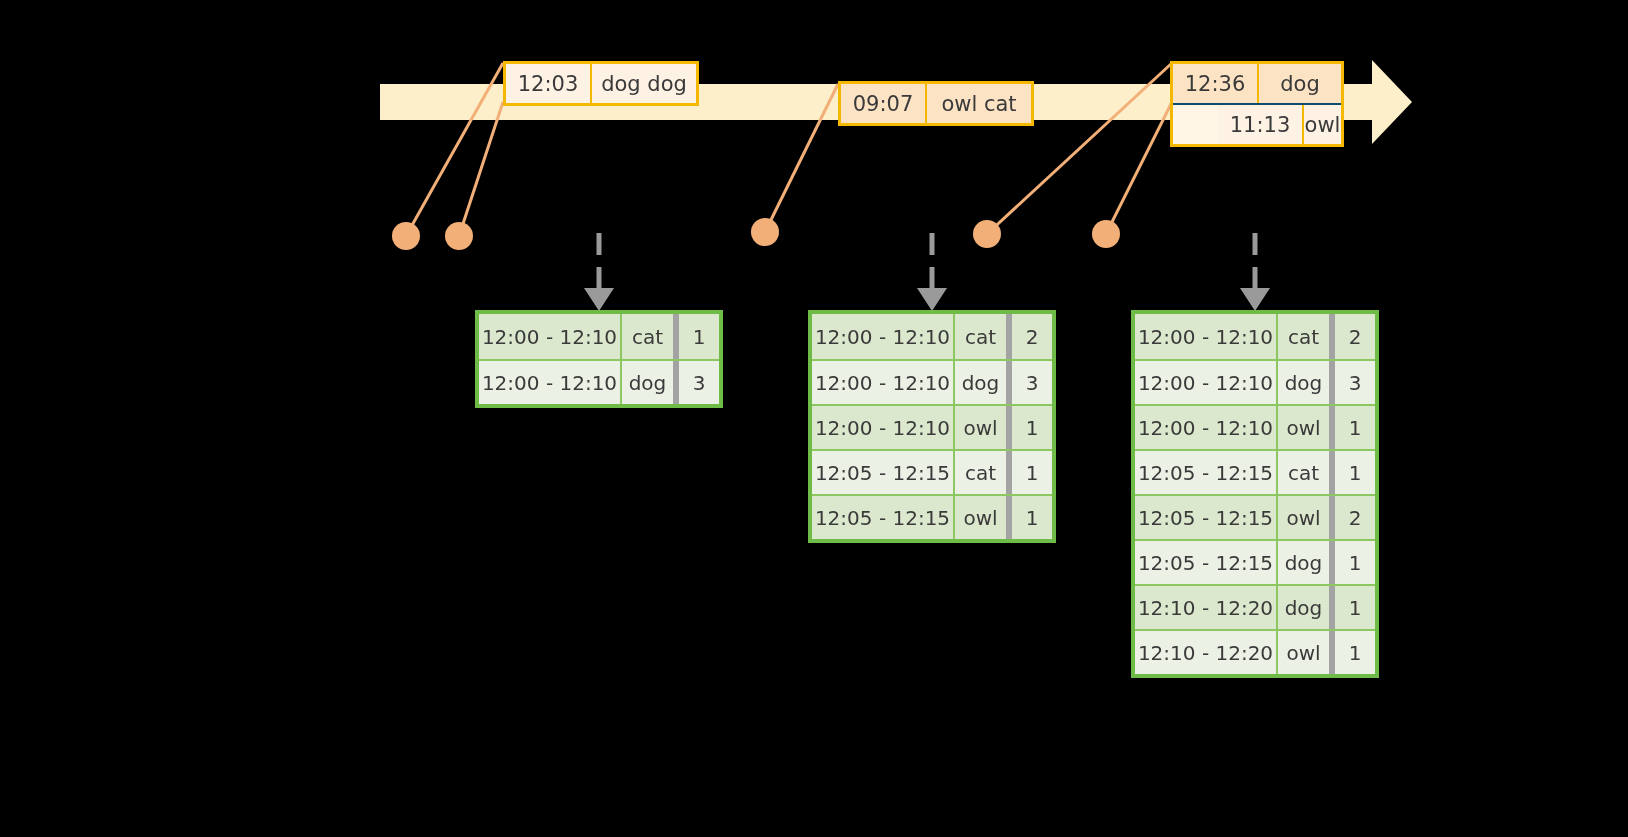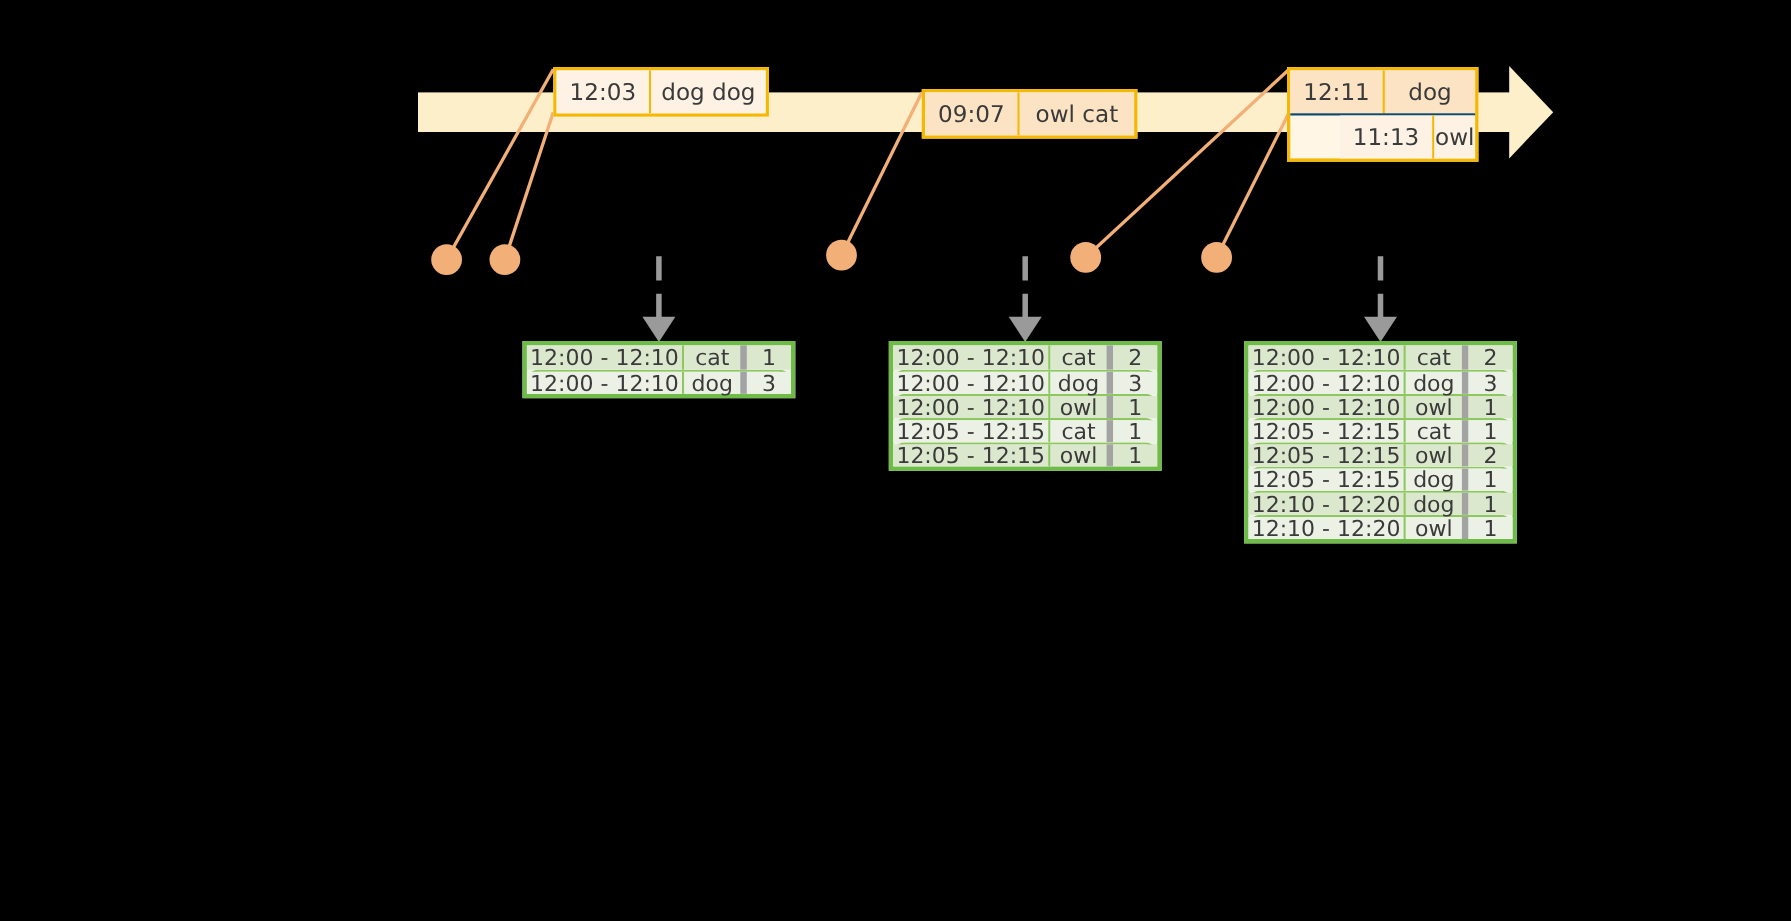--- a/index.html
+++ b/index.html
@@ -69,23 +69,22 @@
   
   .result-table {
     position: absolute;
     border: 4px solid #6FBB47;
     box-sizing: border-box;
     background: #EDF3E6;
   }
   .tbl-row {
     display: flex;
     flex-direction: row;
-    height: 22px;
-    box-sizing: border-box;
-    border-radius: 15px;
+    height: 45px;
+    box-sizing: border-box;
   }
   .tbl-row.band-a .tc { background: #DCE8CD; }
   .tbl-row.band-b .tc { background: #ECF1E6; }
   .tbl-row.sep { border-top: 4px solid #6FBB47; }
   .tbl-row.thin + .tbl-row.thin { border-top: 2px solid #8CC85F; }
   .tc {
     display: flex;
     align-items: center;
     justify-content: center;
     font-size: 20px;
@@ -145,21 +144,21 @@
 
   <div class="event-box" style="left:838px; top:81px; width:196px;">
     <div class="event-row shade">
       <div class="cell time">09:07</div>
       <div class="cell payload">owl cat</div>
     </div>
   </div>
 
   <div class="event-box" style="left:1170px; top:61px; width:174px;">
     <div class="event-row shade">
-      <div class="cell time">12:11</div>
+      <div class="cell time">12:36</div>
       <div class="cell payload">dog</div>
     </div>
     <div class="event-row plain">
       <div class="cell time">11:13</div>
       <div class="cell payload">owl</div>
     </div>
   </div>
 
   <div id="tables-host">
       <div class="result-table" style="left: 475px; top: 310px; width: 248px;">

